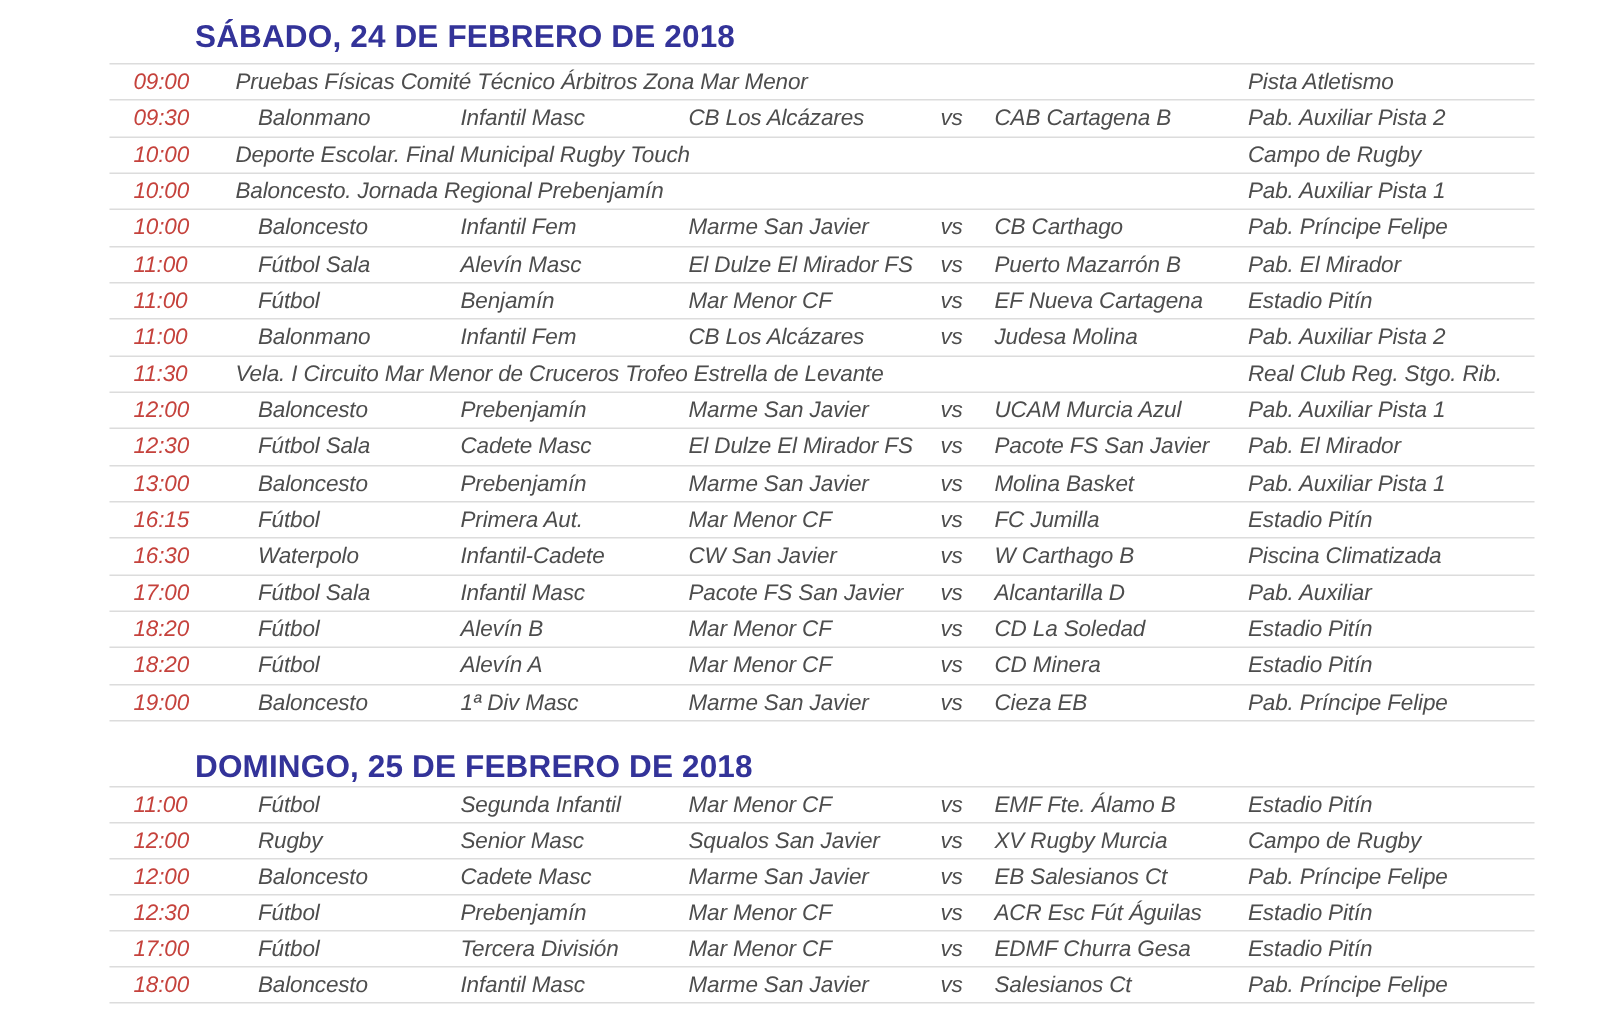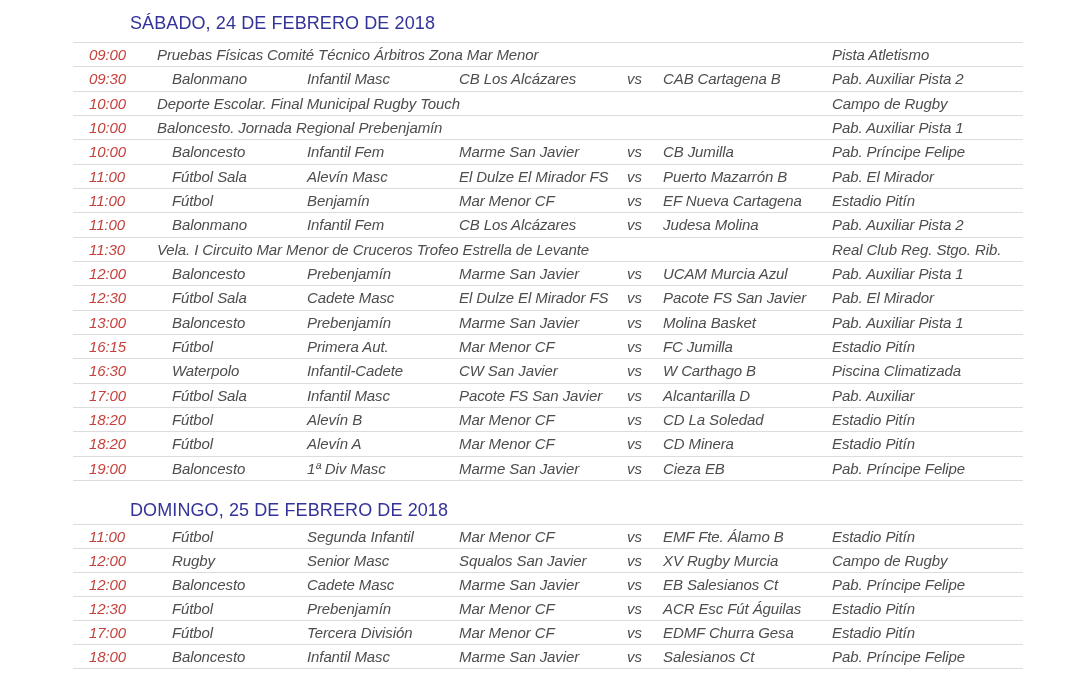--- a/index.html
+++ b/index.html
@@ -6,21 +6,21 @@
     --header-blue:#333399;
     --time-red:#c5423c;
     --text-gray:#4d4d4d;
     --line-gray:#dcdcdc;
     --page-bg:#ffffff;
   }
   *{margin:0;padding:0;box-sizing:border-box;}
   html,body{width:1080px;height:675px;overflow:hidden;background:var(--page-bg);
     font-family:"Liberation Sans", sans-serif;}
   .sheet{position:relative;width:1080px;height:675px;background:var(--page-bg);}
-  .section-title{position:absolute;left:130px;font-size:18px;font-weight:400;
+  .section-title{position:absolute;left:130px;font-size:21px;font-weight:700;
     color:var(--header-blue);letter-spacing:0.1px;white-space:pre;}
   .title-sat{top:13px;}
   .title-dom{top:500px;}
   .table{position:absolute;left:73px;width:950px;border-bottom:1px solid var(--line-gray);font-style:italic;}
   .table-sat{top:42px;}
   .table-dom{top:524px;}
   .table-sat .row{height:24.33px;}
   .table-dom .row{height:24px;}
   .row{position:relative;border-top:1px solid var(--line-gray);}
   .cell{position:absolute;top:3px;font-size:15px;color:var(--text-gray);
@@ -68,21 +68,21 @@
     <span class="cell c-event">Baloncesto. Jornada Regional Prebenjamín</span>
     <span class="cell c-venue">Pab. Auxiliar Pista 1</span>
   </div>
 
   <div class="row">
     <span class="cell c-time">10:00</span>
     <span class="cell c-sport">Baloncesto</span>
     <span class="cell c-cat">Infantil Fem</span>
     <span class="cell c-home">Marme San Javier</span>
     <span class="cell c-vs">vs</span>
-    <span class="cell c-away">CB Jumilla</span>
+    <span class="cell c-away">CB Carthago</span>
     <span class="cell c-venue">Pab. Príncipe Felipe</span>
   </div>
 
   <div class="row">
     <span class="cell c-time">11:00</span>
     <span class="cell c-sport">Fútbol Sala</span>
     <span class="cell c-cat">Alevín Masc</span>
     <span class="cell c-home">El Dulze El Mirador FS</span>
     <span class="cell c-vs">vs</span>
     <span class="cell c-away">Puerto Mazarrón B</span>

